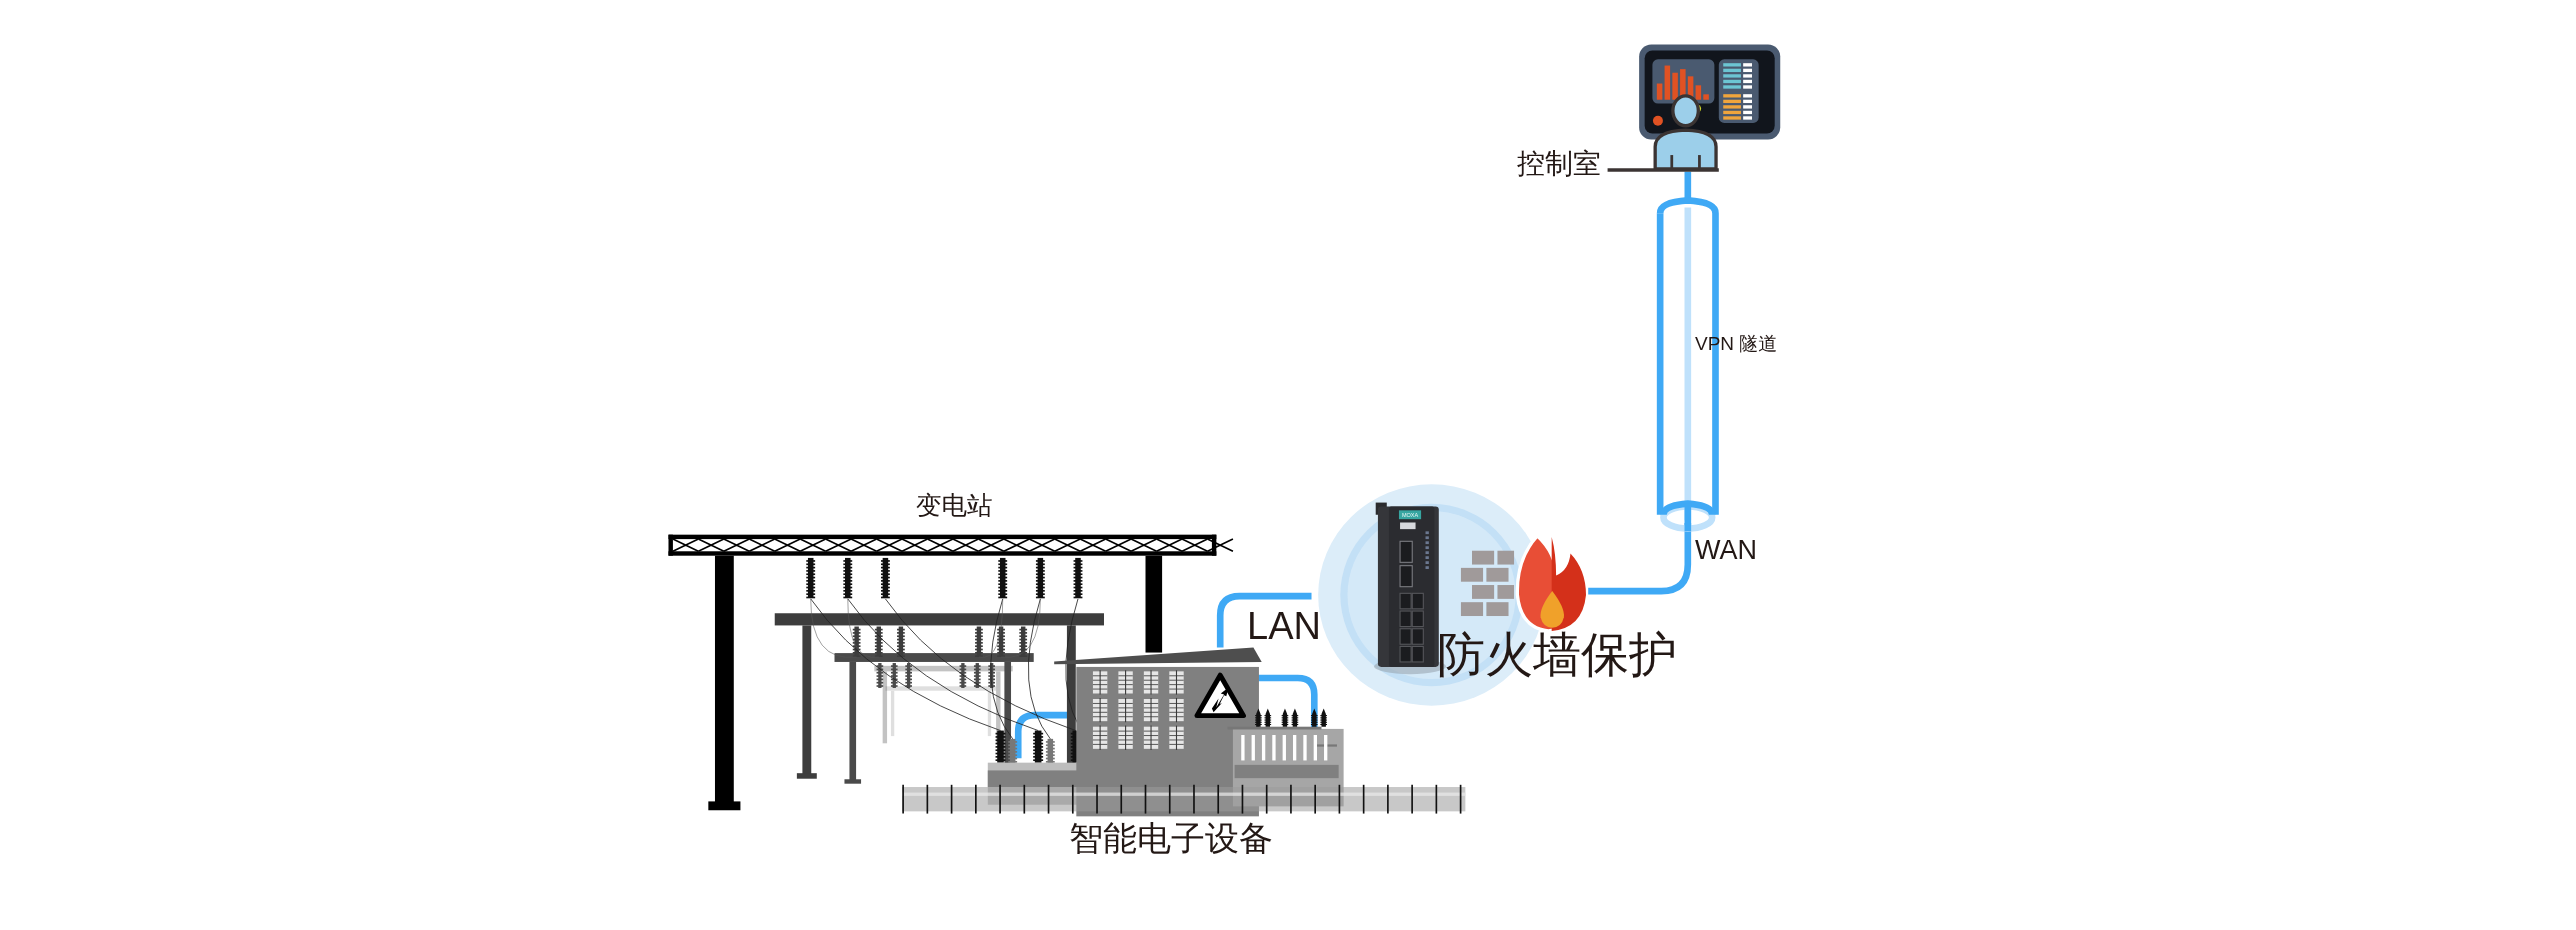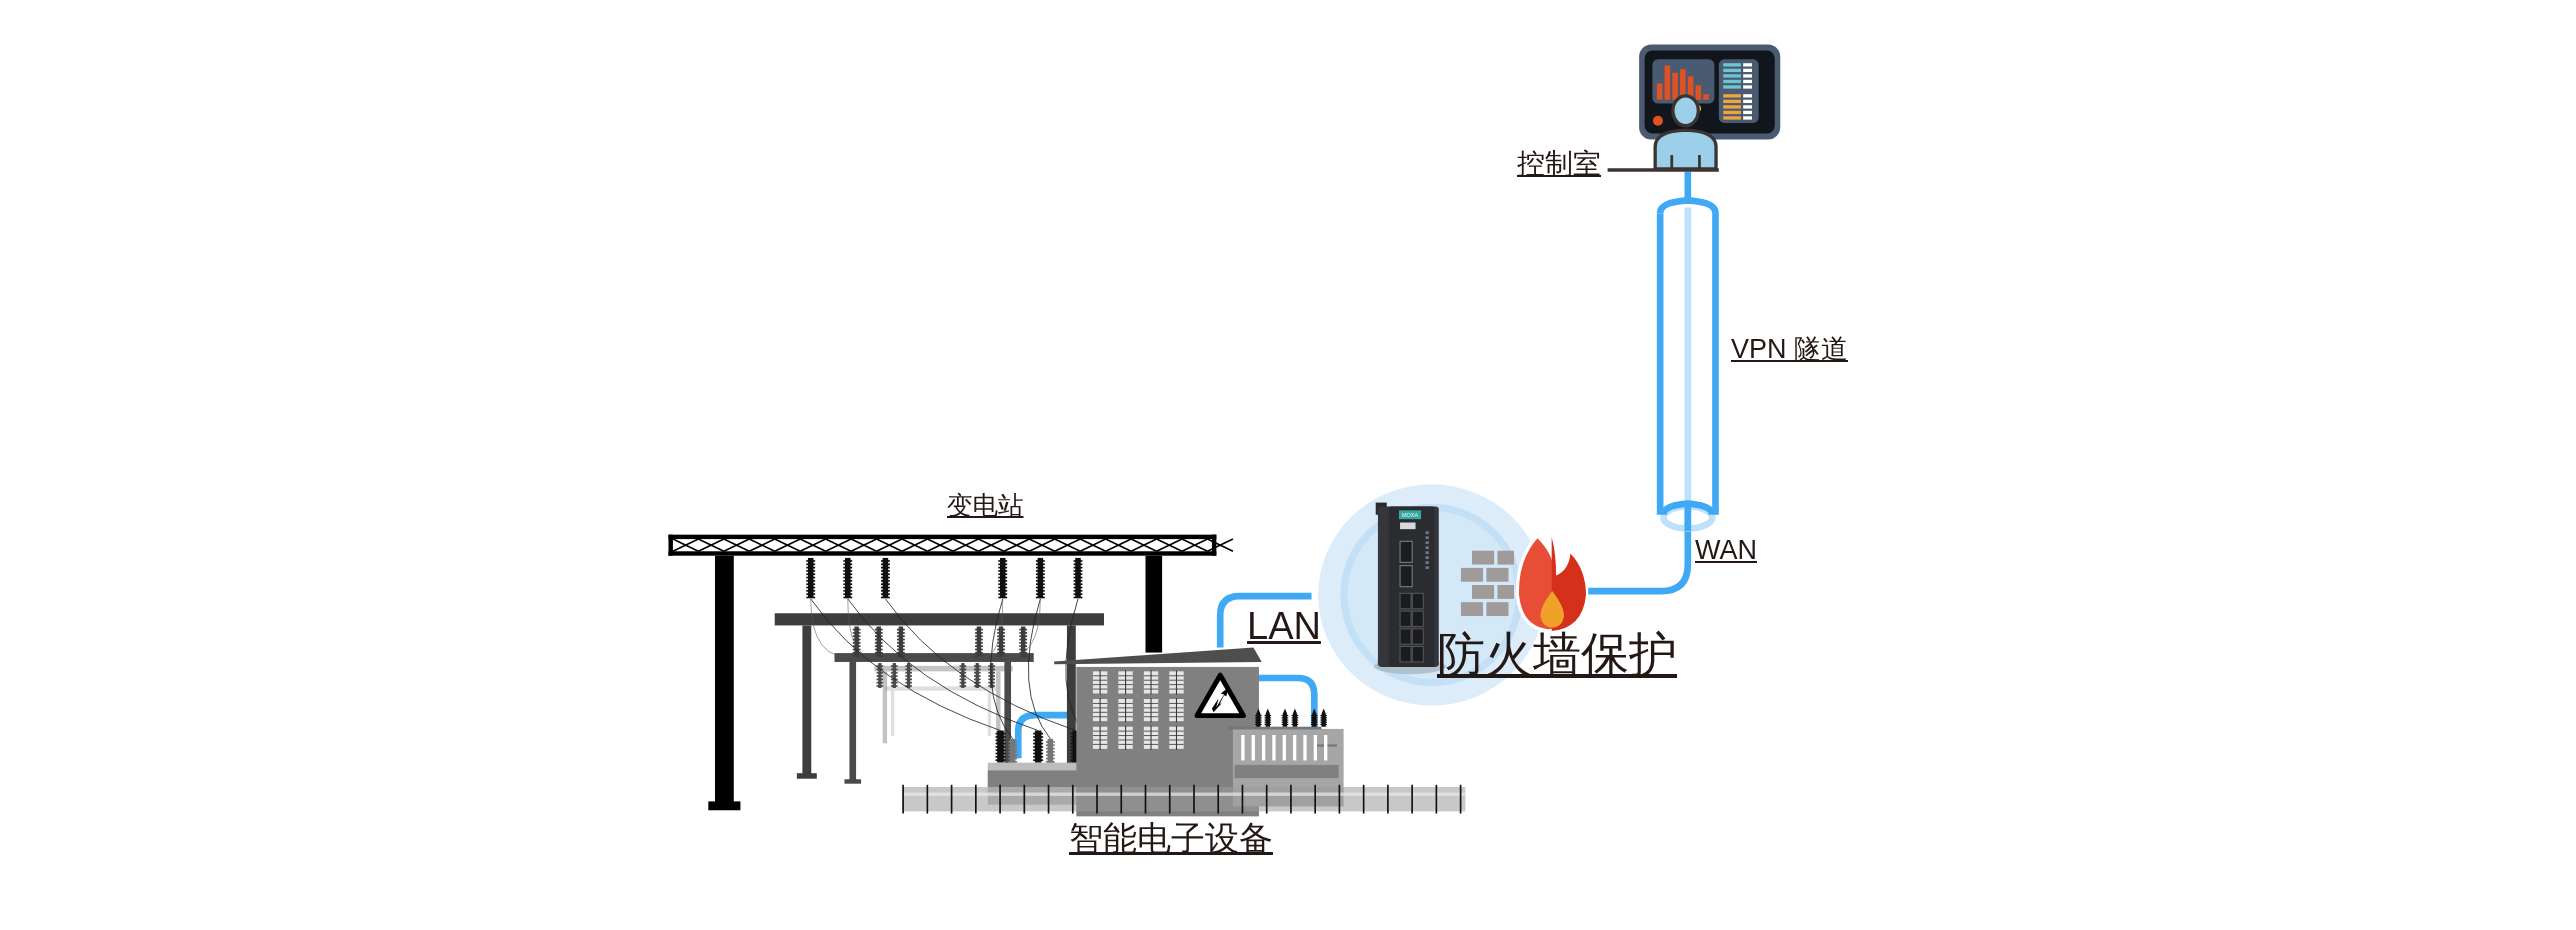--- a/index.html
+++ b/index.html
@@ -1,18 +1,18 @@
 <!DOCTYPE html>
 <html style="font-size:8.9px"><head>
 <meta charset="utf-8">
 <style>
   html,body{margin:0;padding:0;background:#ffffff;}
   body{width:2576px;height:931px;position:relative;overflow:hidden;font-family:"DejaVu Sans","Liberation Sans",sans-serif;color:#231815;}
   #scene{position:absolute;left:0;top:0;width:2576px;height:931px;}
-  .lbl{position:absolute;white-space:nowrap;color:#231815;font-family:"DejaVu Sans","Liberation Sans",sans-serif;text-decoration:underline;}
+  .lbl{position:absolute;white-space:nowrap;color:#231815;font-family:"DejaVu Sans","Liberation Sans",sans-serif;}
   .lbl-latin{font-family:"Liberation Sans",sans-serif;}
 </style>
 </head>
 <body>
 
 <svg id="scene" viewBox="0 0 4655 1682" xmlns="http://www.w3.org/2000/svg">
 
   <g>
 
     <path d="M3050 310 L3050 360" fill="none" stroke="#3fa9f5" stroke-width="12"></path>
@@ -705,19 +705,19 @@
           <line x1="2508.0000000000014" y1="1418" x2="2508.0000000000014" y2="1470"></line>
           <line x1="2551.8000000000015" y1="1418" x2="2551.8000000000015" y2="1470"></line>
           <line x1="2595.6000000000017" y1="1418" x2="2595.6000000000017" y2="1470"></line>
           <line x1="2639.400000000002" y1="1418" x2="2639.400000000002" y2="1470"></line>
         </g>
     </g>
   </g>
 </svg>
 
 <div class="lbl" style="left:1517px;top:145px;font-size:28px;">控制室</div>
-<div class="lbl lbl-latin" style="left:1731px;top:331px;font-size:27px;">VPN 隧道</div>
+<div class="lbl lbl-latin" style="left:1695px;top:331px;font-size:19px;">VPN 隧道</div>
 <div class="lbl lbl-latin" style="left:1695px;top:535px;font-size:27px;">WAN</div>
 <div class="lbl lbl-latin" style="left:1247px;top:605px;font-size:38px;">LAN</div>
 <div class="lbl" style="left:1437px;top:623px;font-size:48px;">防火墙保护</div>
-<div class="lbl" style="left:947px;top:488px;font-size:25.5px;">变电站</div>
+<div class="lbl" style="left:916px;top:488px;font-size:25.5px;">变电站</div>
 <div class="lbl" style="left:1069px;top:816px;font-size:34px;">智能电子设备</div>
 
 
 </body></html>

